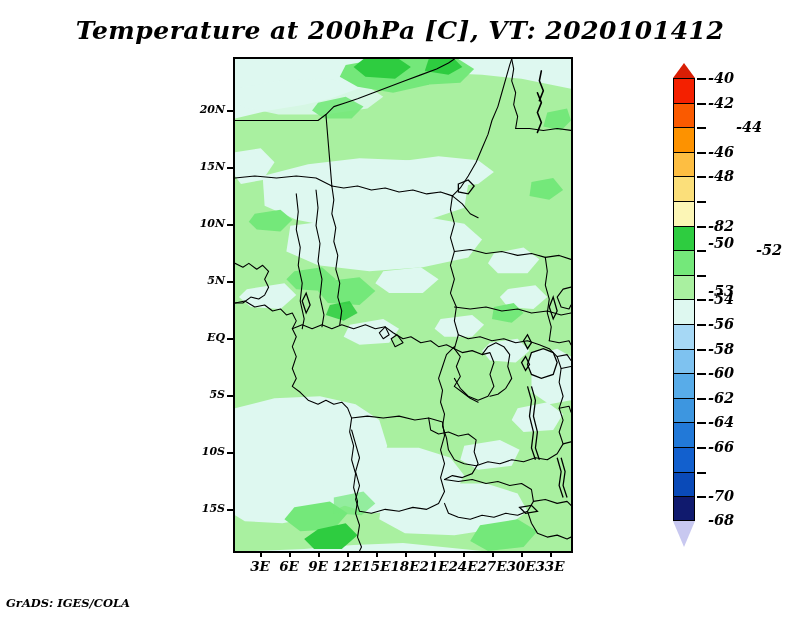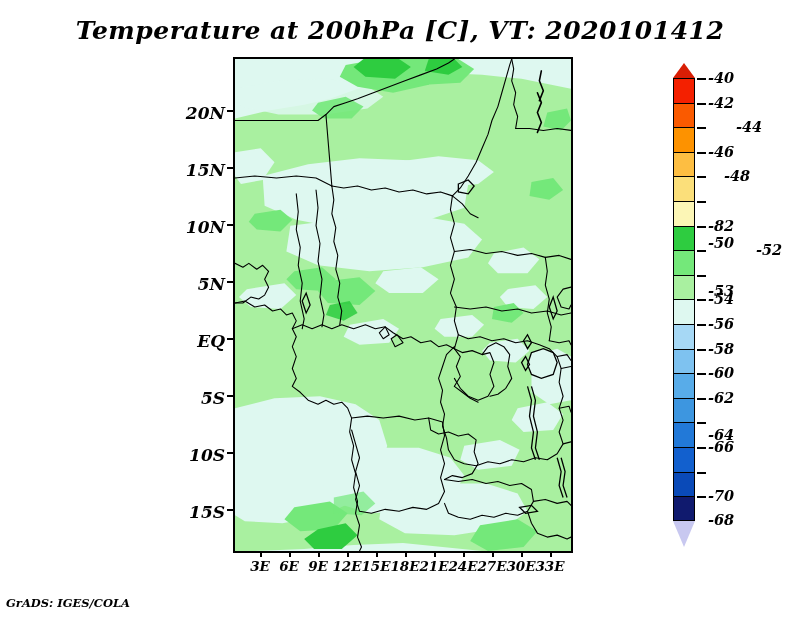--- a/index.html
+++ b/index.html
@@ -19,21 +19,21 @@
   
   .map-frame{
     position:absolute;left:233px;top:57px;width:340px;height:496px;
     border:2px solid #000;box-sizing:border-box;background:#e2fbf8;
     overflow:hidden;
   }
   .map-canvas{position:absolute;left:0;top:0;width:100%;height:100%;}
   .lat-item{
     position:absolute;width:60px;text-align:right;
     font-family:"DejaVu Serif",serif;font-style:italic;font-weight:700;
-    font-size:17px;color:#000;white-space:nowrap;
+    font-size:11px;color:#000;white-space:nowrap;
   }
   .lat-tick{position:absolute;width:6px;height:2px;background:#000;left:227px;}
 
   .lon-item{
     position:absolute;width:46px;text-align:center;top:558px;
     font-family:"DejaVu Serif",serif;font-style:italic;font-weight:700;
     font-size:13.5px;color:#000;white-space:nowrap;
   }
   .lon-tick{position:absolute;height:6px;width:2px;background:#000;top:551px;}
 
@@ -314,41 +314,41 @@
     <div id="cbarLabels">
         <div class="cbar-tick" style="top: 78px;"></div>
         <div class="cbar-label" style="top: 69px; text-align: center;">-40</div>
         <div class="cbar-tick" style="top: 102.6px;"></div>
         <div class="cbar-label" style="top: 93.6px;">-42</div>
         <div class="cbar-tick" style="top: 127.2px;"></div>
         <div class="cbar-label" style="top: 118.2px; margin-left: 28px;">-44</div>
         <div class="cbar-tick" style="top: 151.8px;"></div>
         <div class="cbar-label" style="top: 142.8px;">-46</div>
         <div class="cbar-tick" style="top: 176.4px;"></div>
-        <div class="cbar-label" style="top: 167.4px; margin-left: 16px;">-48</div>
+        <div class="cbar-label" style="top: 167.4px;">-48</div>
         <div class="cbar-tick" style="top: 201px;"></div>
         <div class="cbar-label" style="top: 200px; margin-top: 34px;">-50</div>
         <div class="cbar-tick" style="top: 225.6px;"></div>
         <div class="cbar-label" style="top: 216.6px;">-82</div>
         <div class="cbar-tick" style="top: 250.2px;"></div>
         <div class="cbar-label" style="top: 241.2px; margin-left: 48px;">-52</div>
         <div class="cbar-tick" style="top: 274.8px;"></div>
         <div class="cbar-label" style="top: 276px; margin-top: 6px;">-53</div>
         <div class="cbar-tick" style="top: 299.4px;"></div>
         <div class="cbar-label" style="top: 290.4px;">-54</div>
         <div class="cbar-tick" style="top: 324px;"></div>
         <div class="cbar-label" style="top: 315px;">-56</div>
         <div class="cbar-tick" style="top: 348.6px;"></div>
         <div class="cbar-label" style="top: 339.6px;">-58</div>
         <div class="cbar-tick" style="top: 373.2px;"></div>
         <div class="cbar-label" style="top: 364.2px;">-60</div>
         <div class="cbar-tick" style="top: 397.8px;"></div>
         <div class="cbar-label" style="top: 388.8px;">-62</div>
         <div class="cbar-tick" style="top: 422.4px;"></div>
-        <div class="cbar-label" style="top: 413.4px; margin-top: 13px;">-64</div>
+        <div class="cbar-label" style="top: 413.4px;">-64</div>
         <div class="cbar-tick" style="top: 447px;"></div>
         <div class="cbar-label" style="top: 438px;">-66</div>
         <div class="cbar-tick" style="top: 471.6px;"></div>
         <div class="cbar-label" style="top: 462.6px; margin-top: 48px;">-68</div>
         <div class="cbar-tick" style="top: 496.2px;"></div>
         <div class="cbar-label" style="top: 487.2px;">-70</div>
       </div>
   </div>
 
   <div class="footer">GrADS: IGES/COLA</div>

